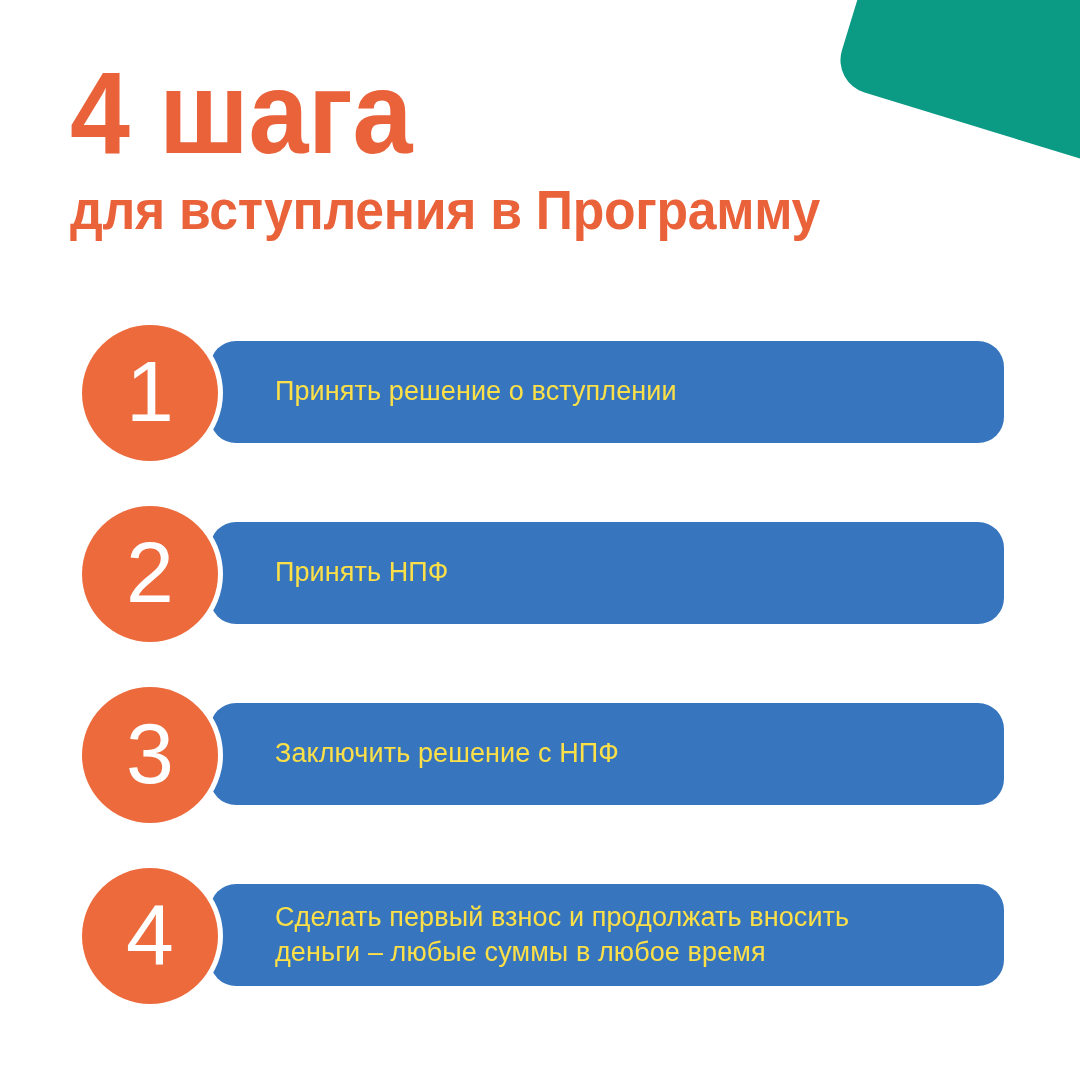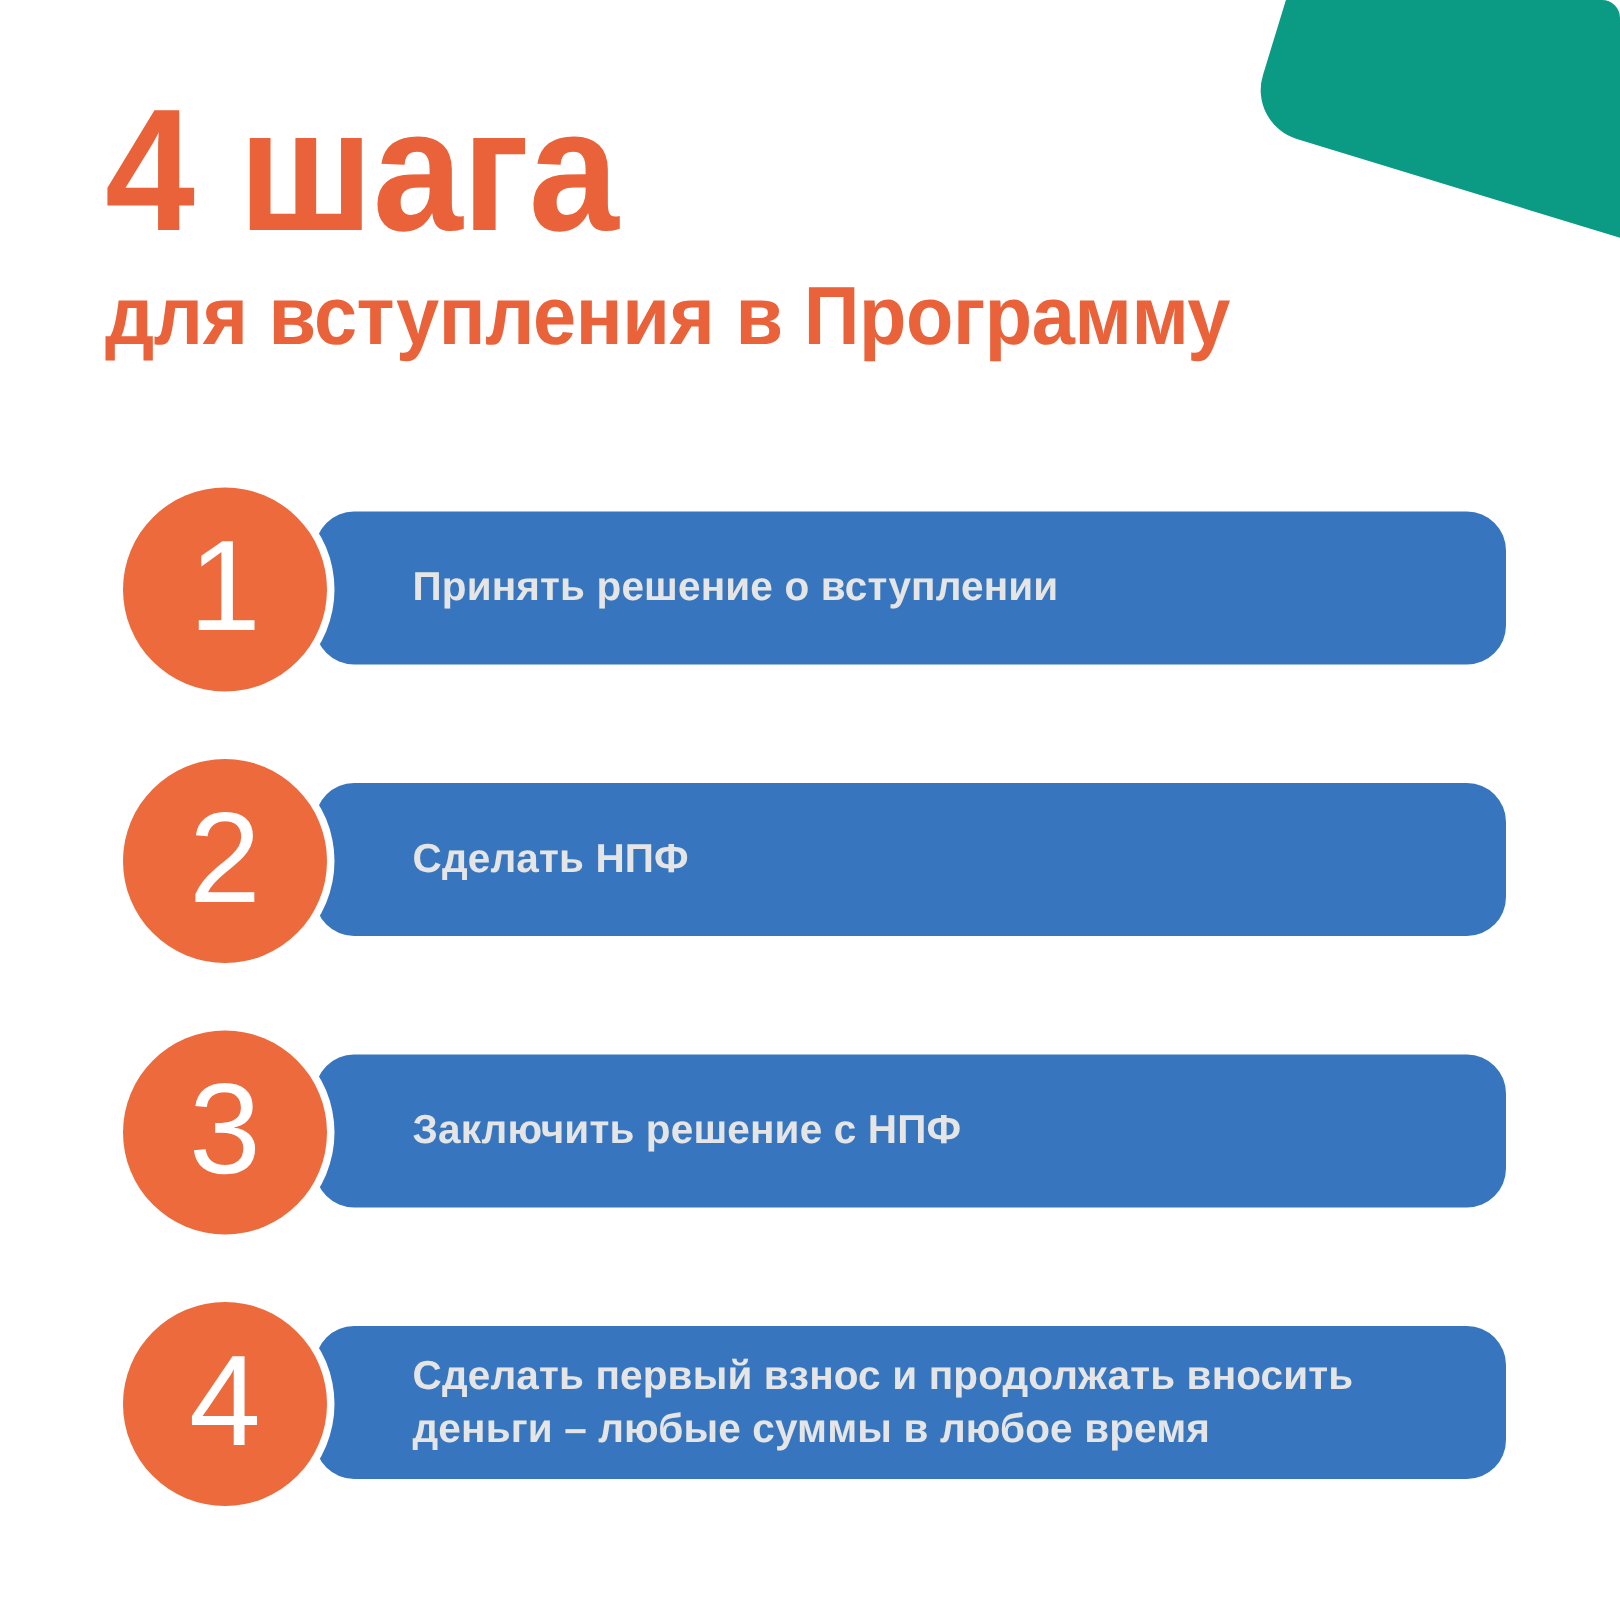--- a/index.html
+++ b/index.html
@@ -9,21 +9,20 @@
     background: #ffffff;
   }
 
   .canvas {
     position: relative;
     width: 1080px;
     height: 1080px;
     background: #ffffff;
     overflow: hidden;
     font-family: "Liberation Sans", "DejaVu Sans", sans-serif;
-    border-radius: 12px;
     -webkit-font-smoothing: antialiased;
   }
 
   
   .deco-shape {
     position: absolute;
     top: -118px;
     left: 862px;
     width: 300px;
     height: 250px;
@@ -91,24 +90,24 @@
     width: 794px;
     height: 102px;
     background: #3776BE;
     border-radius: 26px;
     box-sizing: border-box;
     display: flex;
     align-items: center;
   }
 
   .step-text {
-    color: #e5e5e5;
+    color: #fde047;
     font-size: 27px;
     line-height: 1.30;
-    font-weight: 700;
+    font-weight: 400;
     padding-left: 65px;
     padding-right: 40px;
     letter-spacing: 0.1px;
     white-space: pre-line;
   }
 
   .step-badge {
     position: absolute;
     left: 82px;
     top: 0;
@@ -149,21 +148,21 @@
       <div class="step-bar">
         <span class="step-text">Принять решение о вступлении</span>
       </div>
       <div class="step-badge">
         <span class="step-number">1</span>
       </div>
     </div>
 
     <div class="step-row">
       <div class="step-bar">
-        <span class="step-text">Сделать НПФ</span>
+        <span class="step-text">Принять НПФ</span>
       </div>
       <div class="step-badge">
         <span class="step-number">2</span>
       </div>
     </div>
 
     <div class="step-row">
       <div class="step-bar">
         <span class="step-text">Заключить решение с НПФ</span>
       </div>

